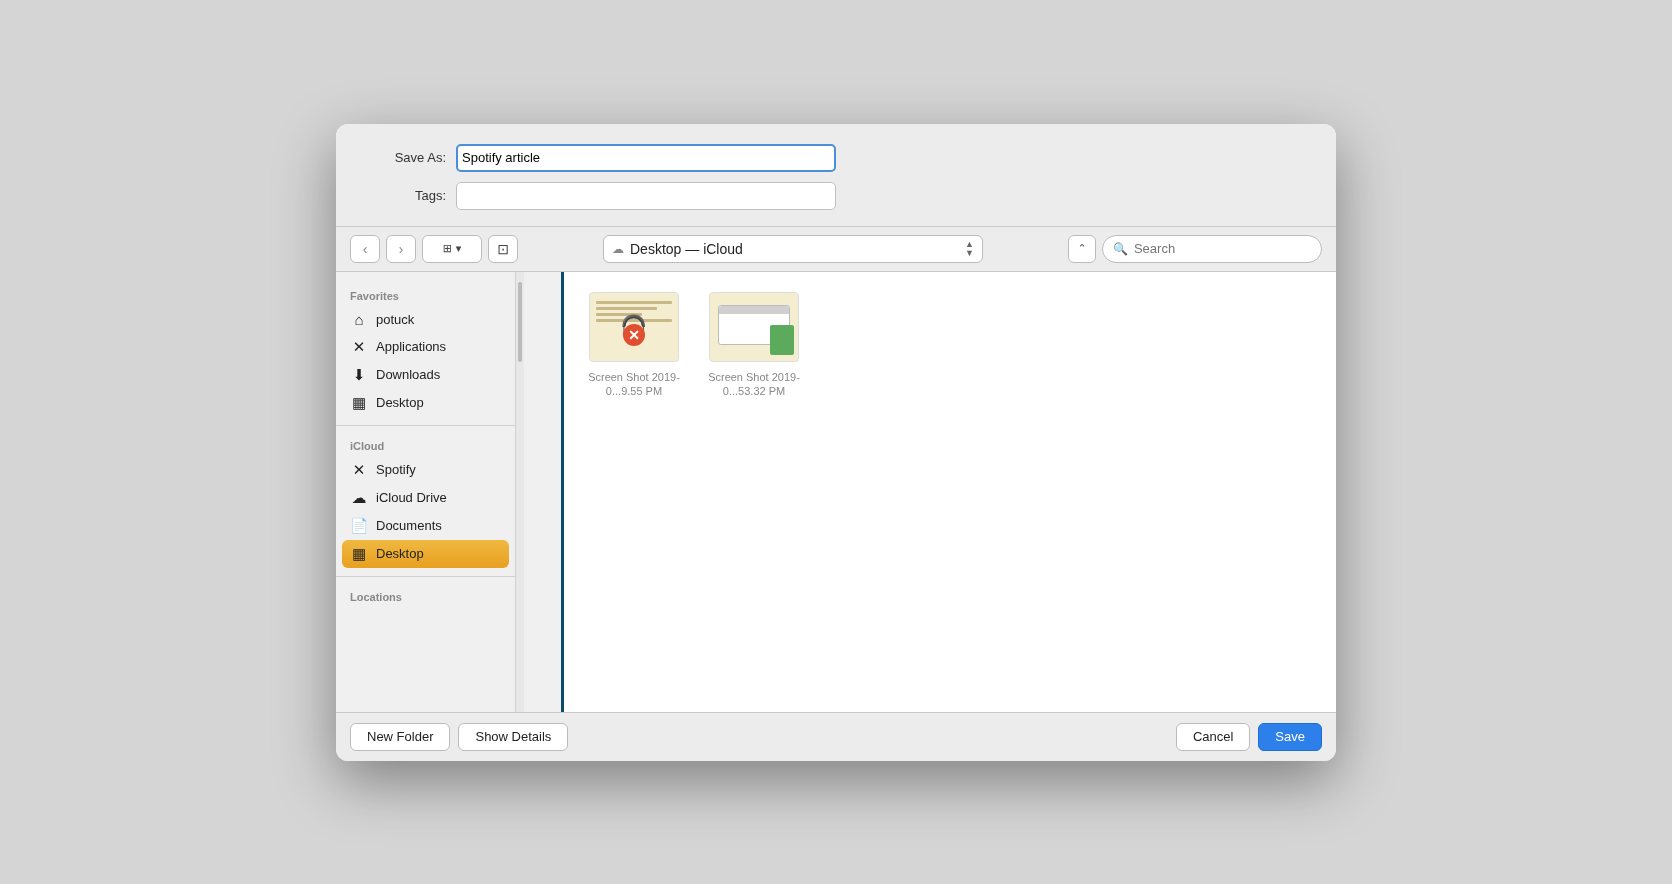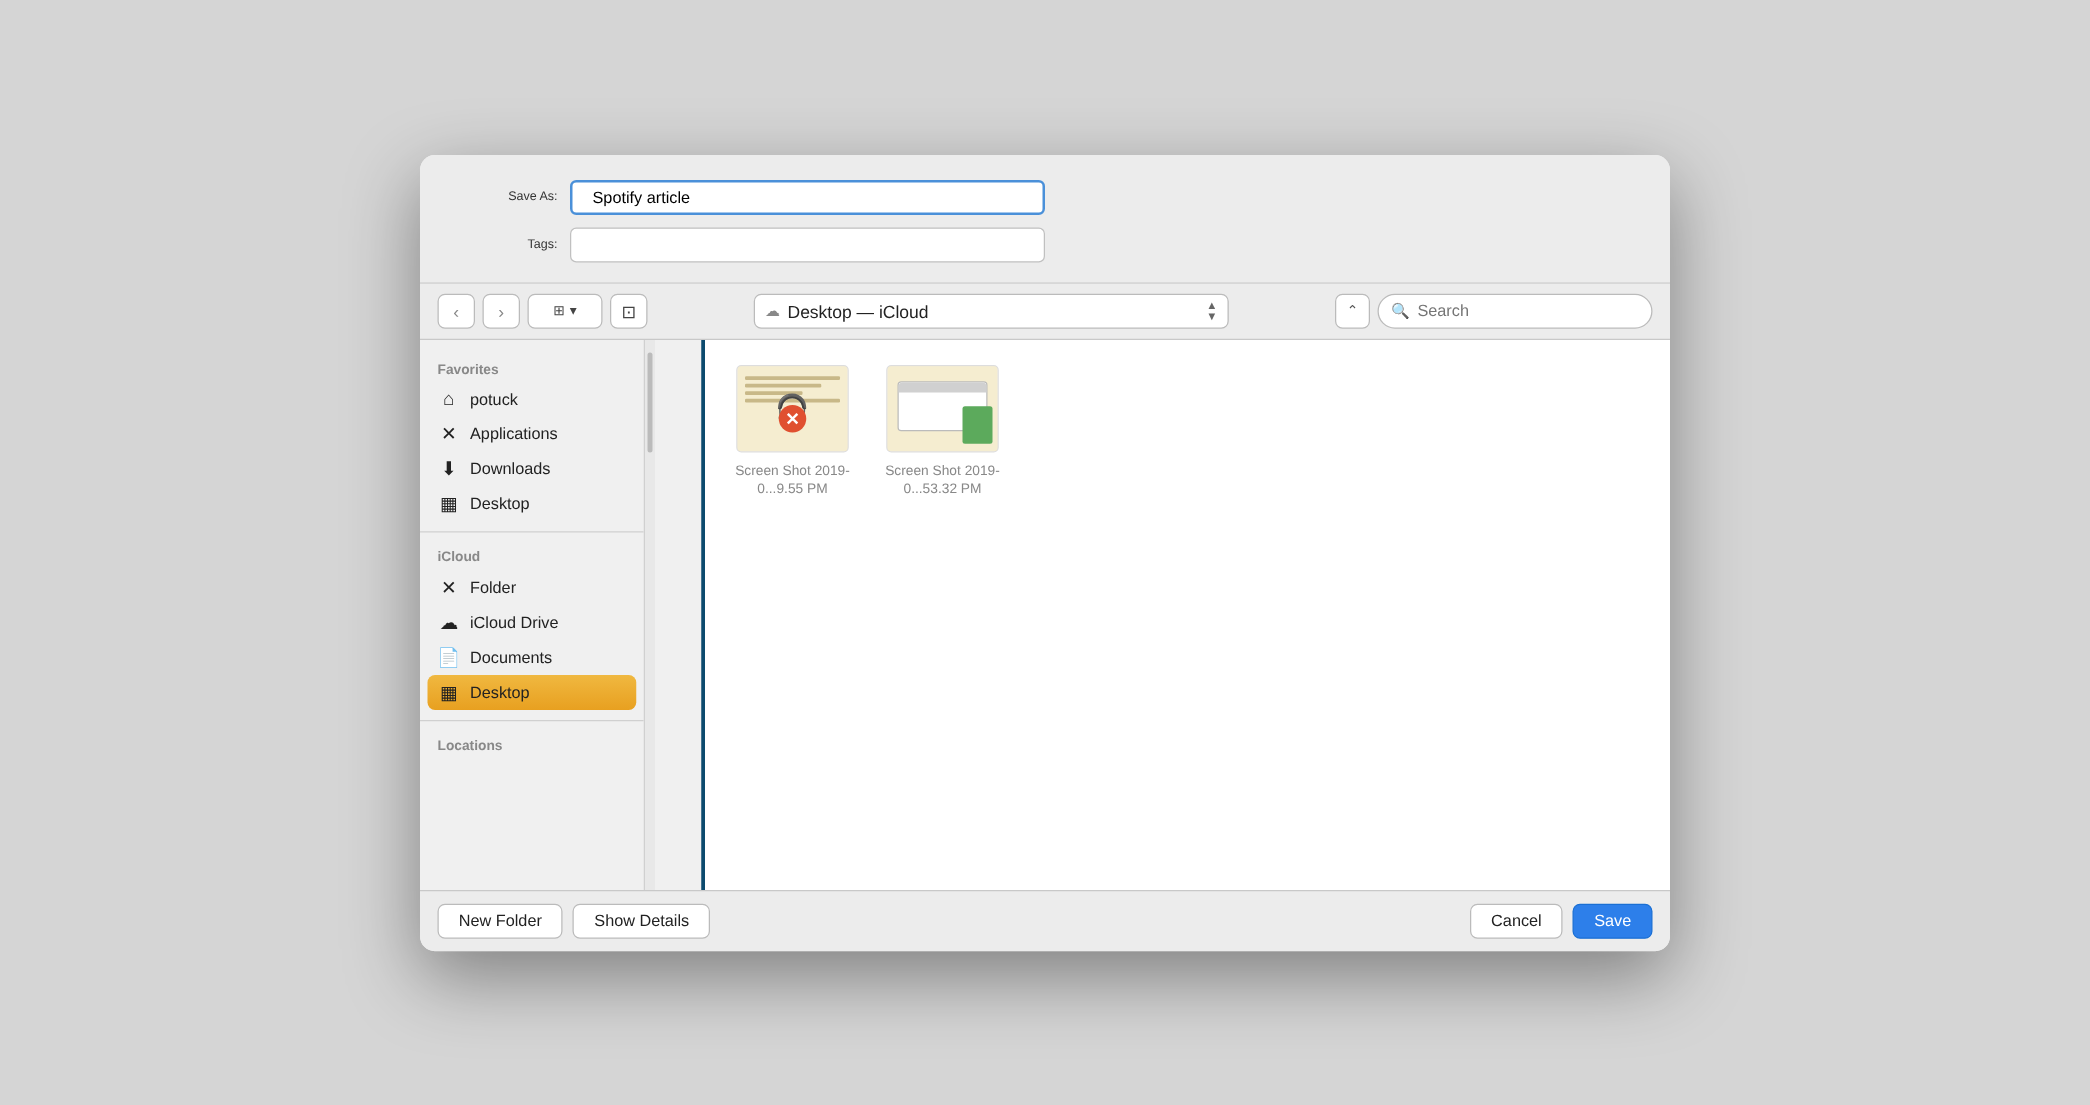--- a/index.html
+++ b/index.html
@@ -38,28 +38,28 @@
     }
 
     .form-row:last-child {
       margin-bottom: 0;
     }
 
     .form-label {
       width: 80px;
       text-align: right;
       margin-right: 10px;
-      font-size: 10px;
+      font-size: 13px;
       color: #333;
     }
 
     .form-input {
       width: 380px;
       height: 28px;
-      padding: 0 16px;
+      padding: 0 4px;
       border: 2px solid #4a90d9;
       border-radius: 5px;
       font-size: 13px;
       background: white;
       outline: none;
     }
 
     .form-input.tags-input {
       border: 1px solid #c0c0c0;
       border-radius: 5px;
@@ -514,21 +514,21 @@
           <span class="sidebar-icon">▦</span>
           <span class="sidebar-label">Desktop</span>
         </div>
 
         <div class="sidebar-divider"></div>
 
         <div class="sidebar-section-label">iCloud</div>
 
         <div class="sidebar-item">
           <span class="sidebar-icon">✕</span>
-          <span class="sidebar-label">Folder</span>
+          <span class="sidebar-label">Spotify</span>
         </div>
         <div class="sidebar-item">
           <span class="sidebar-icon">☁</span>
           <span class="sidebar-label">iCloud Drive</span>
         </div>
         <div class="sidebar-item">
           <span class="sidebar-icon">📄</span>
           <span class="sidebar-label">Documents</span>
         </div>
         <div class="sidebar-item active">

